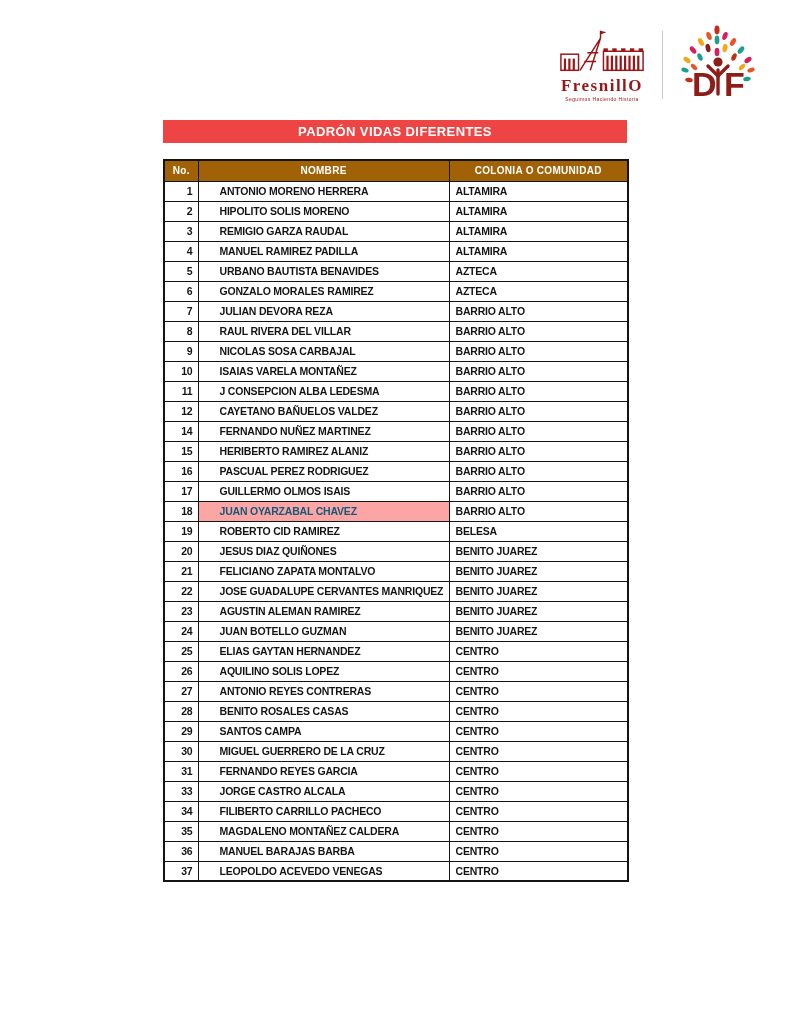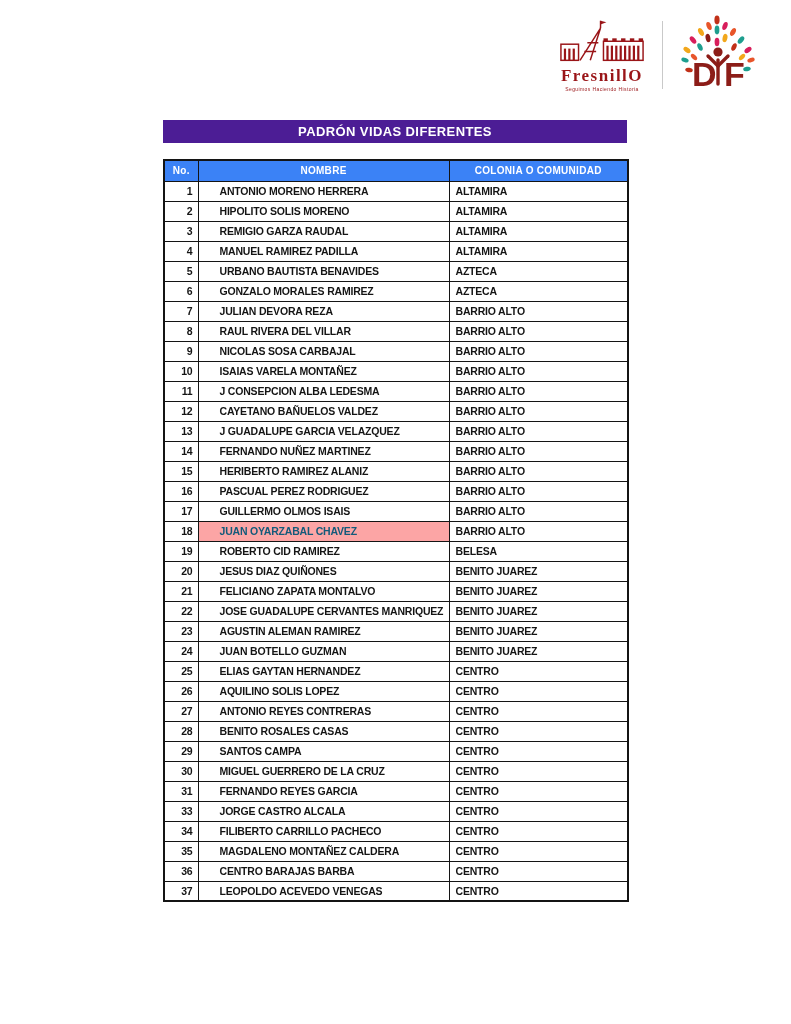--- a/index.html
+++ b/index.html
@@ -9,21 +9,21 @@
     position: relative;
     width: 791px;
     height: 1024px;
     background: #ffffff;
     overflow: hidden;
   }
 
   
   .logo-strip {
     position: absolute;
-    top: 14px;
+    top: 24px;
     right: 34px;
     display: flex;
     align-items: center;
     gap: 16px;
     justify-content: space-between;
   }
   .fresnillo {
     display: flex;
     flex-direction: column;
     align-items: center;
@@ -51,21 +51,21 @@
   }
   .dif { position: relative; width: 78px; height: 82px; }
 
   
   .title-banner {
     position: absolute;
     left: 163px;
     top: 120px;
     width: 464px;
     height: 23px;
-    background: #4c1d95;
+    background: #ef4444;
     color: #ffffff;
     font-weight: 700;
     font-size: 13px;
     letter-spacing: 0.4px;
     display: flex;
     align-items: center;
     justify-content: center;
   }
 
   
@@ -75,21 +75,21 @@
     top: 159px;
     width: 464px;
     border-collapse: collapse;
     table-layout: fixed;
   }
   table.padron, table.padron td, table.padron th {
     border: 1px solid #141414;
   }
   table.padron { border: 2px solid #141414; }
   table.padron th {
-    background: #3b82f6;
+    background: #a16207;
     color: #ffffff;
     font-size: 10px;
     font-weight: 700;
     letter-spacing: 0.3px;
     height: 21px;
     text-align: center;
   }
   table.padron td {
     height: 20px;
     font-weight: 700;
@@ -265,25 +265,20 @@
           <td class="cell-no">11</td>
           <td class="cell-nom">J CONSEPCION ALBA LEDESMA</td>
           <td class="cell-col">BARRIO ALTO</td>
         </tr>
         <tr>
           <td class="cell-no">12</td>
           <td class="cell-nom">CAYETANO BAÑUELOS VALDEZ</td>
           <td class="cell-col">BARRIO ALTO</td>
         </tr>
         <tr>
-          <td class="cell-no">13</td>
-          <td class="cell-nom">J GUADALUPE GARCIA VELAZQUEZ</td>
-          <td class="cell-col">BARRIO ALTO</td>
-        </tr>
-        <tr>
           <td class="cell-no">14</td>
           <td class="cell-nom">FERNANDO NUÑEZ MARTINEZ</td>
           <td class="cell-col">BARRIO ALTO</td>
         </tr>
         <tr>
           <td class="cell-no">15</td>
           <td class="cell-nom">HERIBERTO RAMIREZ ALANIZ</td>
           <td class="cell-col">BARRIO ALTO</td>
         </tr>
         <tr>
@@ -376,21 +371,21 @@
           <td class="cell-nom">FILIBERTO CARRILLO PACHECO</td>
           <td class="cell-col">CENTRO</td>
         </tr>
         <tr>
           <td class="cell-no">35</td>
           <td class="cell-nom">MAGDALENO MONTAÑEZ CALDERA</td>
           <td class="cell-col">CENTRO</td>
         </tr>
         <tr>
           <td class="cell-no">36</td>
-          <td class="cell-nom">CENTRO BARAJAS BARBA</td>
+          <td class="cell-nom">MANUEL BARAJAS BARBA</td>
           <td class="cell-col">CENTRO</td>
         </tr>
         <tr>
           <td class="cell-no">37</td>
           <td class="cell-nom">LEOPOLDO ACEVEDO VENEGAS</td>
           <td class="cell-col">CENTRO</td>
         </tr>
       </tbody>
   </table>
 

